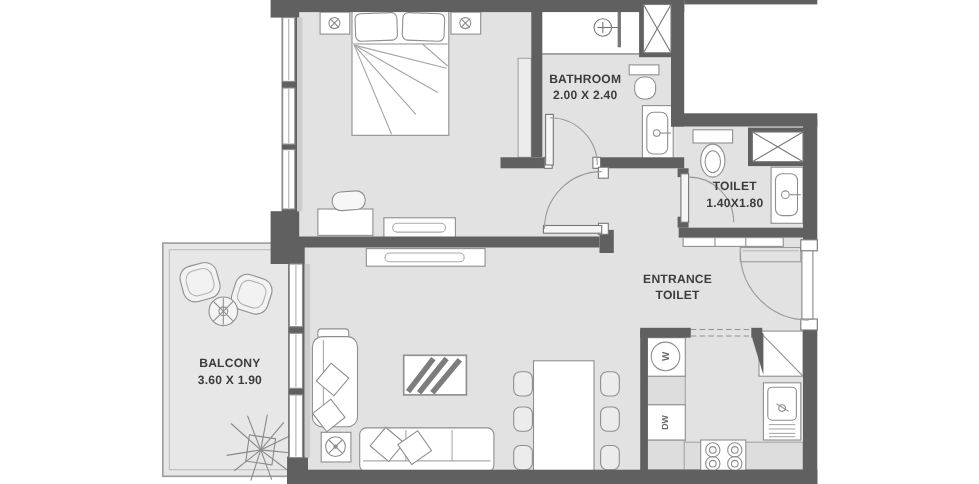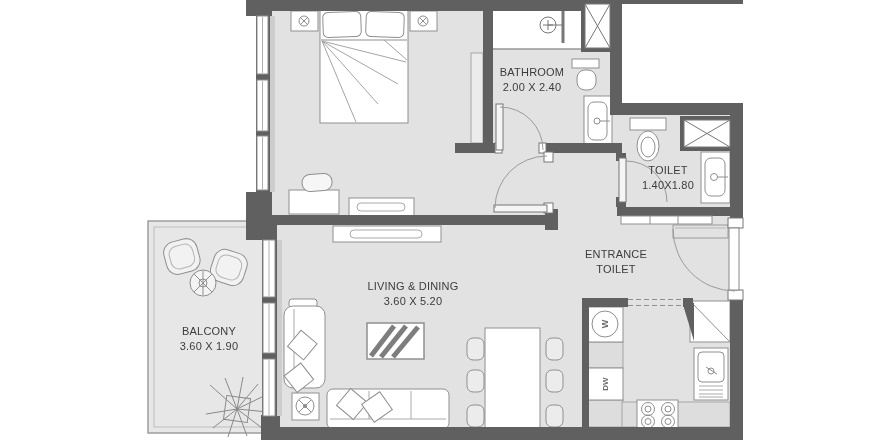--- a/index.html
+++ b/index.html
@@ -1,20 +1,20 @@
 <!DOCTYPE html>
 <html><head>
 <meta charset="utf-8">
 <style>
   html,body{margin:0;padding:0;background:#fff;}
   #plan{position:relative;width:890px;height:440px;background:#ffffff;overflow:hidden;
         font-family:"Liberation Sans",sans-serif;}
   #plan svg{position:absolute;left:0;top:0;}
   .label{position:absolute;transform:translate(-50%,-50%);display:flex;flex-direction:column;
-         text-align:center;font-weight:normal;font-size:11px;line-height:15px;color:#3c3c3c;
+         text-align:center;font-weight:bold;font-size:11px;line-height:15px;color:#3c3c3c;
          letter-spacing:.2px;white-space:nowrap;z-index:5;}
 </style>
 </head>
 <body>
 
 <div id="plan">
 
 <svg width="890" height="440" viewBox="0 0 890 440">
 
   <g fill="#e2e2e2">
@@ -329,21 +329,17 @@
     <span>2.00 X 2.40</span>
   </div>
   <div class="label" style="left:668px;top:178px">
     <span>TOILET</span>
     <span>1.40X1.80</span>
   </div>
   <div class="label" style="left:616px;top:262px">
     <span>ENTRANCE</span>
     <span>TOILET</span>
   </div>
-  <div class="label" style="left:413px;top:294px">
-    <span>LIVING &amp; DINING</span>
-    <span>3.60 X 5.20</span>
-  </div>
   <div class="label" style="left:209px;top:339px">
     <span>BALCONY</span>
     <span>3.60 X 1.90</span>
   </div>
 </div>
 
 </body></html>

